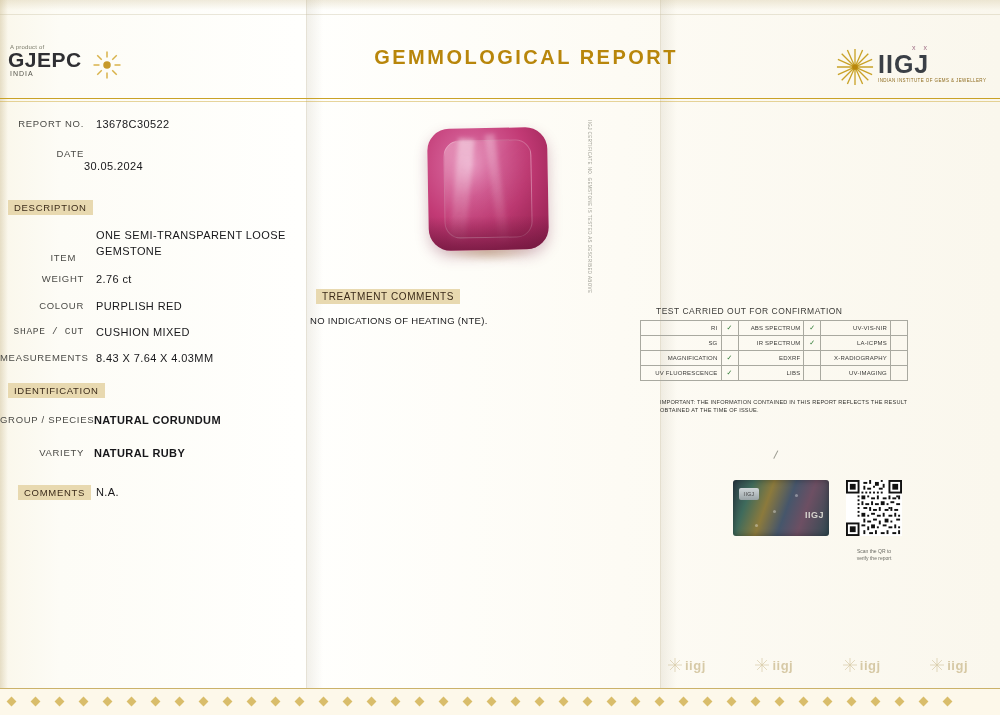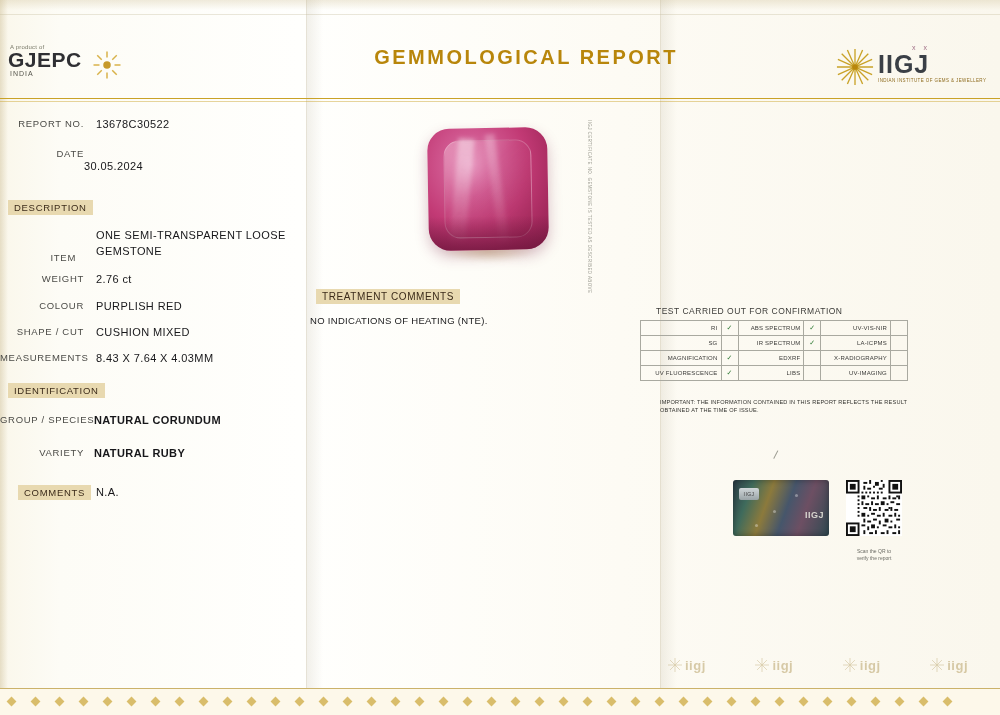--- a/index.html
+++ b/index.html
@@ -513,21 +513,21 @@
   <div class="lbl" style="left:0; top:229px; width:76px;margin-top:23px;">ITEM</div>
   <div class="val" style="left:96px; top:229px;">ONE SEMI-TRANSPARENT LOOSE</div>
   <div class="val" style="left:96px; top:245px;">GEMSTONE</div>
 
   <div class="lbl" style="left:8px; top:273px; width:76px;">WEIGHT</div>
   <div class="val" style="left:96px; top:273px;">2.76 ct</div>
 
   <div class="lbl" style="left:8px; top:300px; width:76px;">COLOUR</div>
   <div class="val" style="left:96px; top:300px;">PURPLISH RED</div>
 
-  <div class="lbl" style="left:8px; top:326px; width:76px;">SHAPE / CUT</div>
+  <div class="lbl" style="left:8px; top:326px; width:76px;font-family:Liberation Mono, monospace;">SHAPE / CUT</div>
   <div class="val" style="left:96px; top:326px;">CUSHION MIXED</div>
 
   <div class="lbl" style="left:0px; top:352px; width:84px;">MEASUREMENTS</div>
   <div class="val" style="left:96px; top:352px;">8.43 X 7.64 X 4.03MM</div>
 
   <div class="section-tag" style="left:8px; top:383px;">IDENTIFICATION</div>
 
   <div class="lbl" style="left:0px; top:414px; width:84px;">GROUP / SPECIES</div>
   <div class="val bold" style="left:94px; top:414px;">NATURAL CORUNDUM</div>
 

